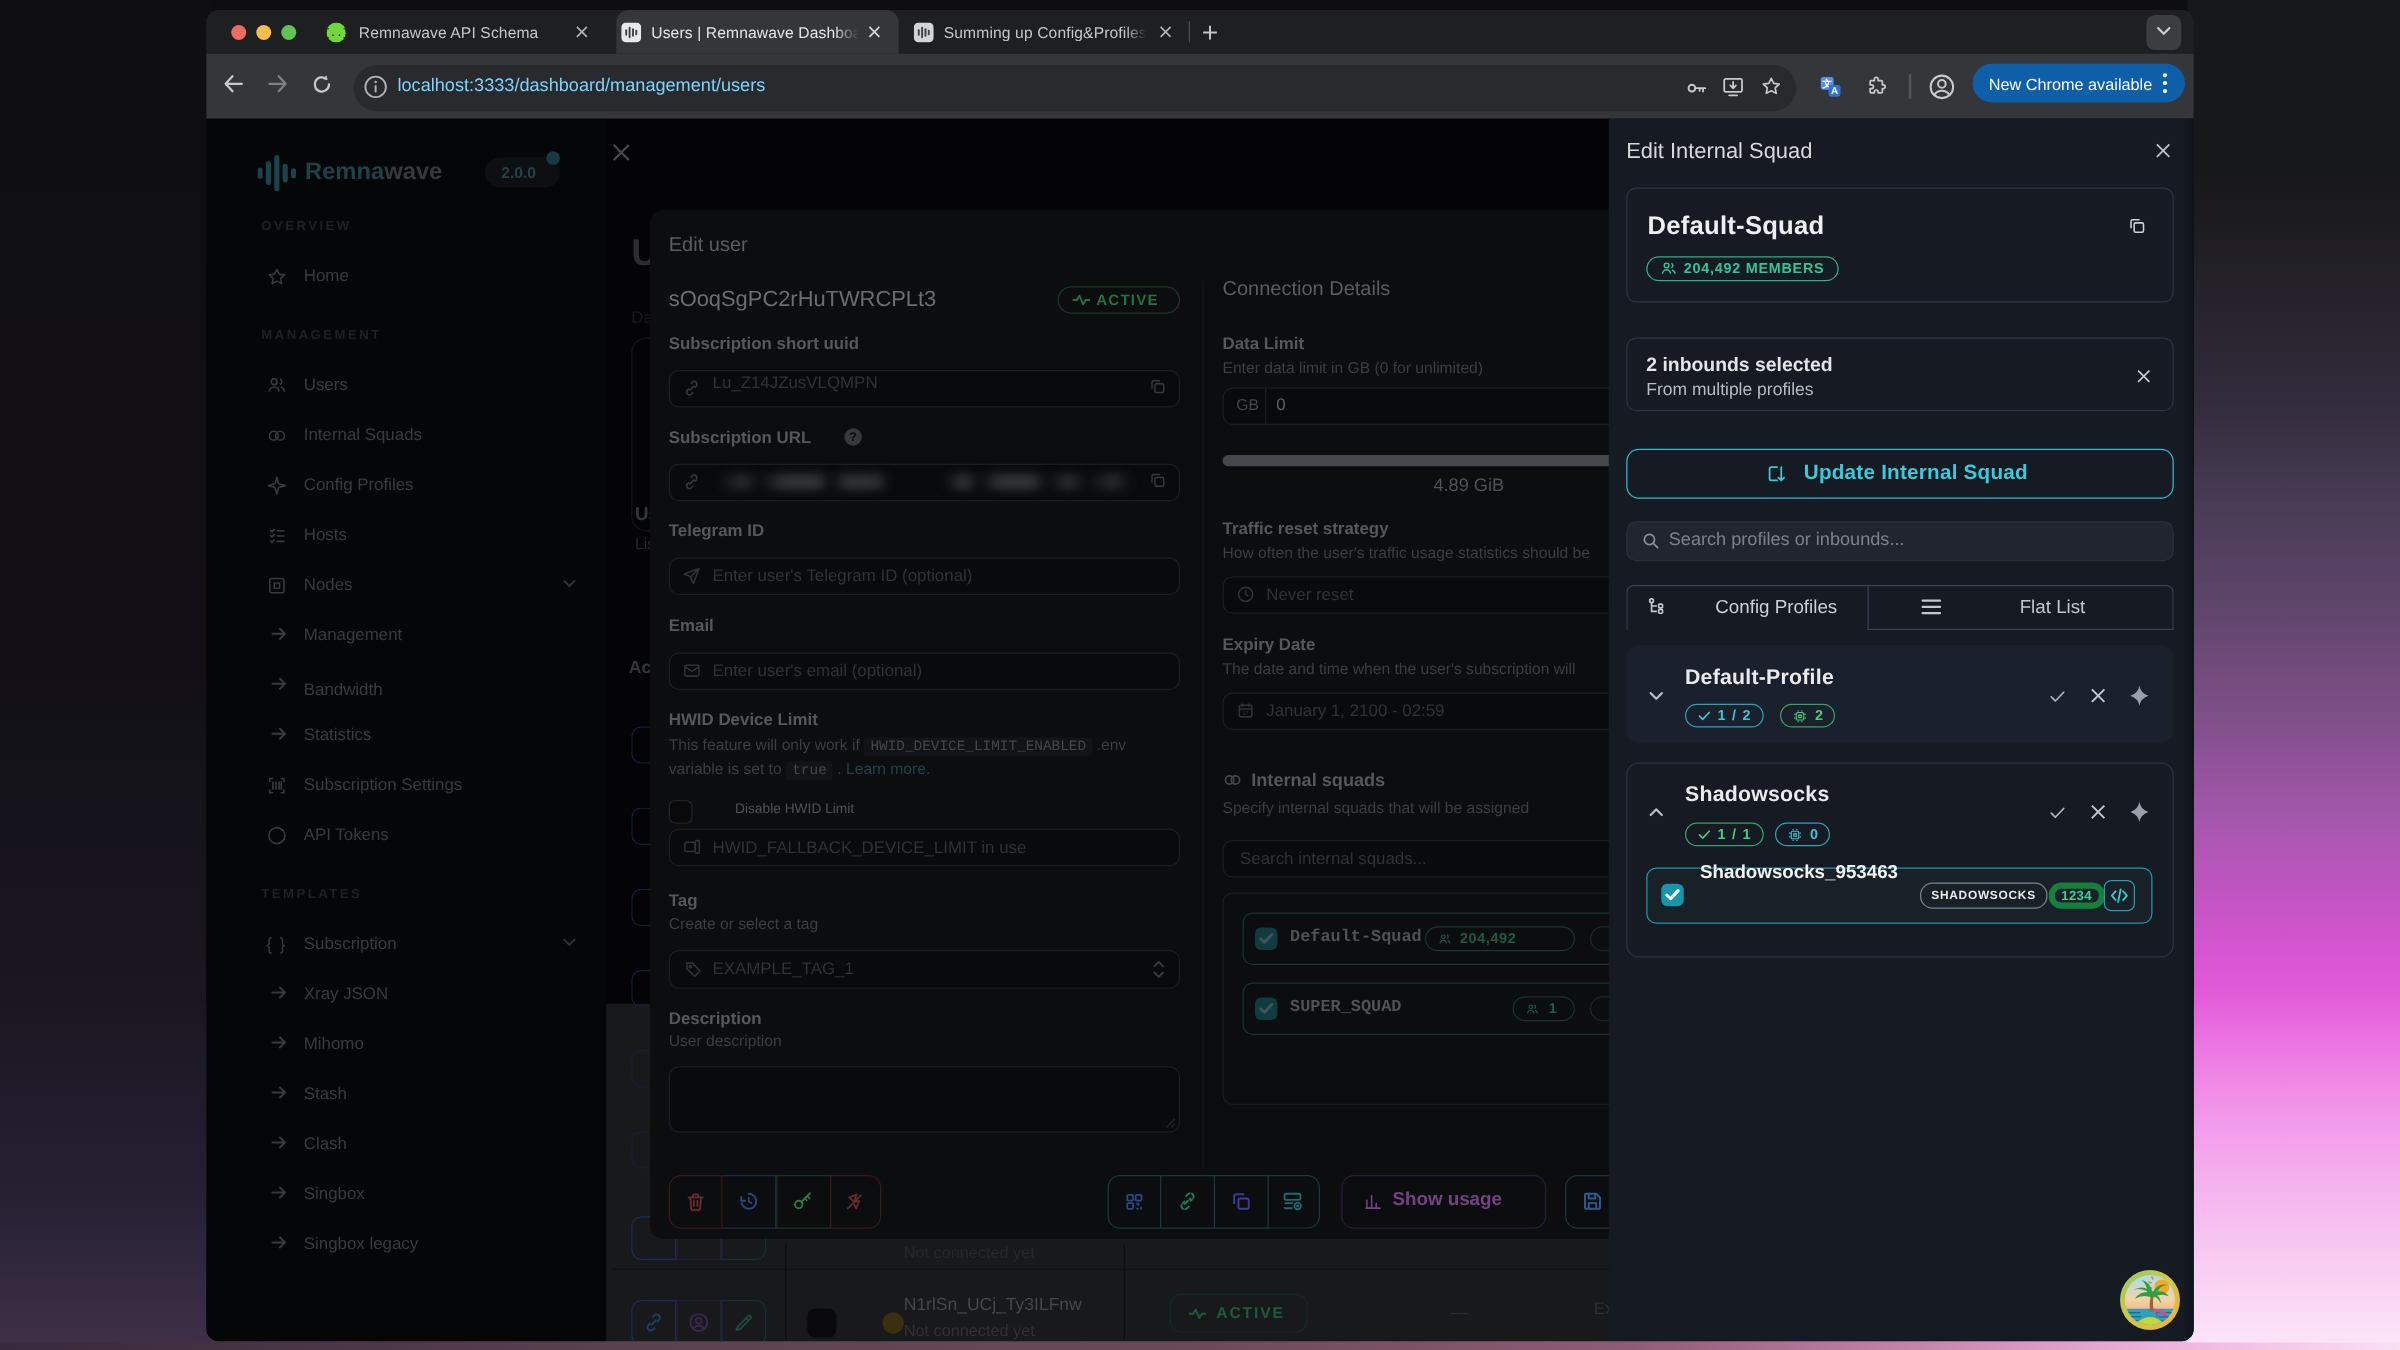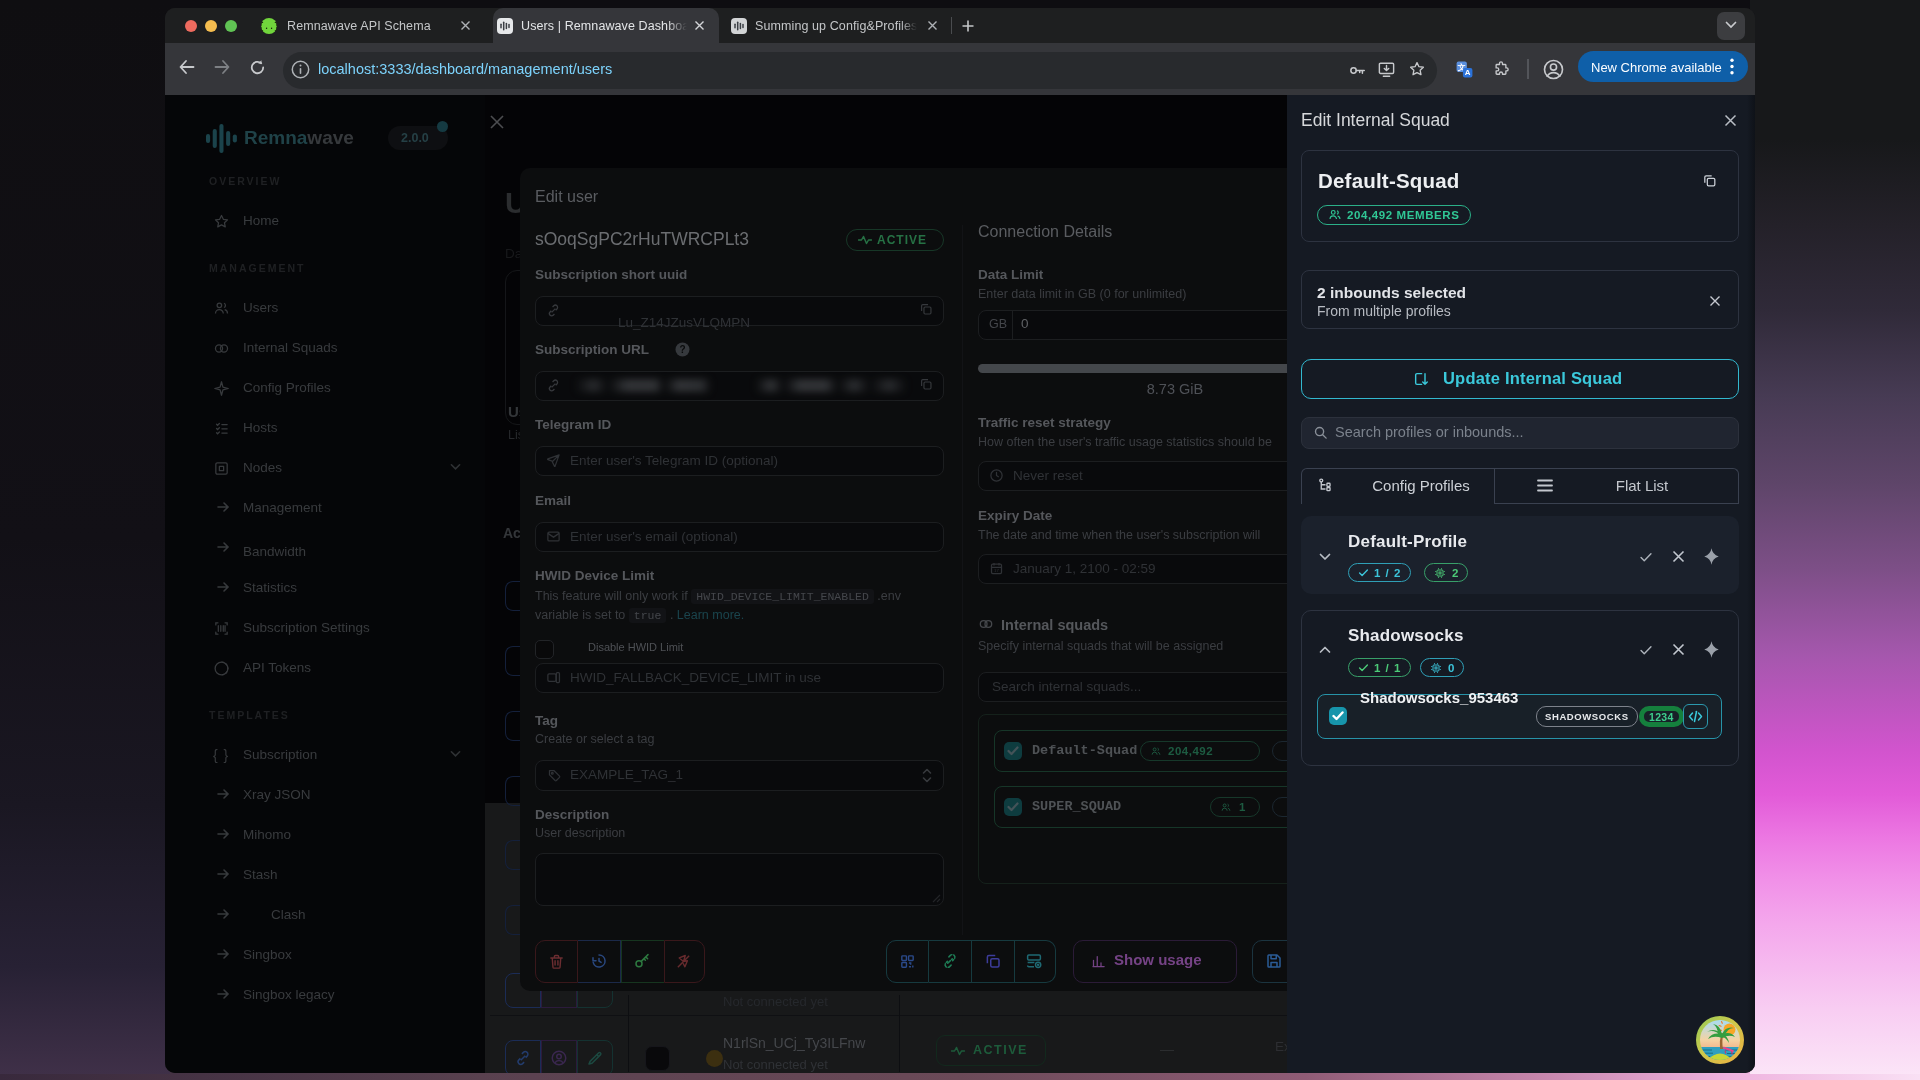--- a/index.html
+++ b/index.html
@@ -242,21 +242,21 @@
           <path d="M2 7 H12 M8 3 L12 7 L8 11"></path>
         </svg>
       <div class="nav-item" style="top:732px;">Mihomo</div>
       <svg class="nav-ic" style="top:772px;left:51px;width:14px;height:14px;" viewBox="0 0 14 14" fill="none" stroke="#44474b" stroke-width="1.6" stroke-linecap="round">
           <path d="M2 7 H12 M8 3 L12 7 L8 11"></path>
         </svg>
       <div class="nav-item" style="top:772px;">Stash</div>
       <svg class="nav-ic" style="top:812px;left:51px;width:14px;height:14px;" viewBox="0 0 14 14" fill="none" stroke="#44474b" stroke-width="1.6" stroke-linecap="round">
           <path d="M2 7 H12 M8 3 L12 7 L8 11"></path>
         </svg>
-      <div class="nav-item" style="top:812px;margin-left:28px;">Clash</div>
+      <div class="nav-item" style="top:812px;">Clash</div>
       <svg class="nav-ic" style="top:852px;left:51px;width:14px;height:14px;" viewBox="0 0 14 14" fill="none" stroke="#44474b" stroke-width="1.6" stroke-linecap="round">
           <path d="M2 7 H12 M8 3 L12 7 L8 11"></path>
         </svg>
       <div class="nav-item" style="top:852px;">Singbox</div>
       <svg class="nav-ic" style="top:892px;left:51px;width:14px;height:14px;" viewBox="0 0 14 14" fill="none" stroke="#44474b" stroke-width="1.6" stroke-linecap="round">
           <path d="M2 7 H12 M8 3 L12 7 L8 11"></path>
         </svg>
       <div class="nav-item" style="top:892px;">Singbox legacy</div>
 
       <div class="abs ns" style="left:340px;top:91px;font-size:30px;font-weight:700;color:#35373a;">Users</div>
@@ -319,21 +319,21 @@
       <svg class="abs" style="left:338px;top:67px;" width="14" height="10" viewBox="0 0 14 10">
           <path d="M0.5 5 H3.5 L5.5 1.5 L8.5 8.5 L10.5 5 H13.5" stroke="#2f8a54" stroke-width="1.5" fill="none" stroke-linecap="round" stroke-linejoin="round"></path>
         </svg>
       <div class="abs ns" style="left:357px;top:65px;font-size:12px;font-weight:700;letter-spacing:1px;color:#2f8a54;">ACTIVE</div>
 
       <div class="m-label" style="left:15px;top:99px;">Subscription short uuid</div>
       <div class="m-input" style="left:15px;top:128px;width:409px;"></div>
       <svg class="abs" style="left:26px;top:135px;" width="15" height="15" viewBox="0 0 24 24" fill="none" stroke="#43464b" stroke-width="2">
           <path d="M9 15 L15 9 M10.5 6.5 l2 -2 a3.5 3.5 0 0 1 5 5 l-2 2 M13.5 17.5 l-2 2 a3.5 3.5 0 0 1 -5 -5 l2 -2"></path>
         </svg>
-      <div class="m-ph" style="left:50px;top:147px;margin-left:48px;">Lu_Z14JZusVLQMPN</div>
+      <div class="m-ph" style="left:50px;top:130px;">Lu_Z14JZusVLQMPN</div>
       <svg class="abs" style="left:399px;top:134px;" width="14" height="14" viewBox="0 0 24 24" fill="none" stroke="#43464b" stroke-width="2">
           <rect x="8.5" y="8.5" width="12" height="12" rx="2"></rect>
           <path d="M15.5 4.5 H6.5 a2 2 0 0 0 -2 2 v9"></path>
         </svg>
       <div class="m-label" style="left:15px;top:174px;">Subscription URL</div>
       <svg class="abs" style="left:155px;top:174px;" width="15" height="15" viewBox="0 0 15 15">
           <circle cx="7.5" cy="7.5" r="7" fill="#43464b"></circle>
           <text x="7.5" y="11" font-size="10" font-weight="bold" text-anchor="middle" fill="#0c0d0e">?</text>
         </svg>
       <div class="m-input" style="left:15px;top:203px;width:409px;"></div>
@@ -445,21 +445,21 @@
 
       <div class="abs" style="left:442px;top:57px;width:1px;height:710px;background:#17181b;"></div>
       <div class="abs ns" style="left:458px;top:55px;font-size:16px;color:#6e7176;font-weight:500;">Connection Details</div>
       <div class="m-label" style="left:458px;top:99px;">Data Limit</div>
       <div class="m-desc" style="left:458px;top:119px;">Enter data limit in GB (0 for unlimited)</div>
       <div class="m-input" style="left:458px;top:142px;width:394px;"></div>
       <div class="abs ns" style="left:469px;top:149px;font-size:12.5px;color:#53565c;">GB</div>
       <div class="abs" style="left:492px;top:143px;width:1px;height:28px;background:#232528;"></div>
       <div class="abs ns" style="left:501px;top:148px;font-size:13.5px;color:#74777c;">0</div>
       <div class="abs" style="left:458px;top:196px;width:394px;height:9px;border-radius:4.5px;background:#54575c;"></div>
-      <div class="abs ns" style="left:458px;top:213px;width:394px;text-align:center;font-size:14.5px;color:#60636a;">8.73 GiB</div>
+      <div class="abs ns" style="left:458px;top:213px;width:394px;text-align:center;font-size:14.5px;color:#60636a;">4.89 GiB</div>
       <div class="m-label" style="left:458px;top:247px;">Traffic reset strategy</div>
       <div class="m-desc" style="left:458px;top:267px;">How often the user's traffic usage statistics should be</div>
       <div class="m-input" style="left:458px;top:293px;width:394px;"></div>
       <svg class="abs" style="left:469px;top:300px;" width="15" height="15" viewBox="0 0 24 24" fill="none" stroke="#3a3d42" stroke-width="2">
           <circle cx="12" cy="12" r="9"></circle>
           <path d="M12 7 V12 L15 14" stroke-linecap="round"></path>
         </svg>
       <div class="m-ph" style="left:493px;top:300px;">Never reset</div>
       <div class="m-label" style="left:458px;top:340px;">Expiry Date</div>
       <div class="m-desc" style="left:458px;top:360px;">The date and time when the user's subscription will</div>

